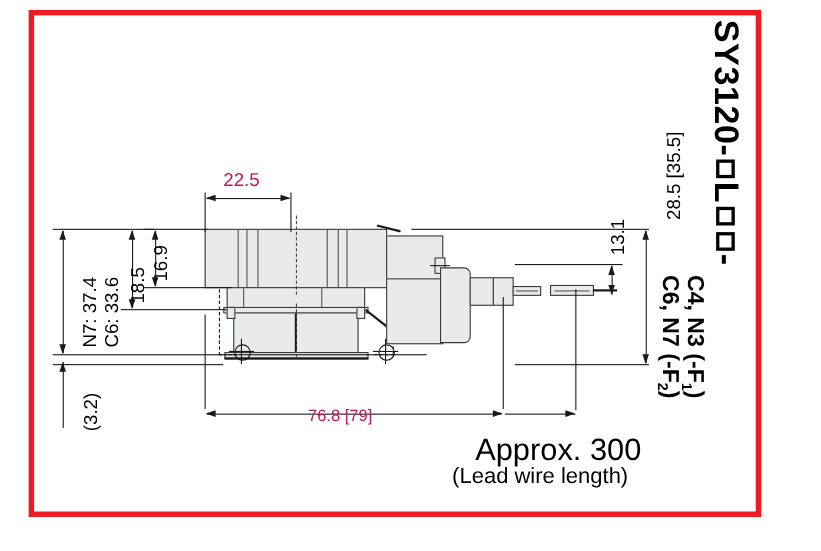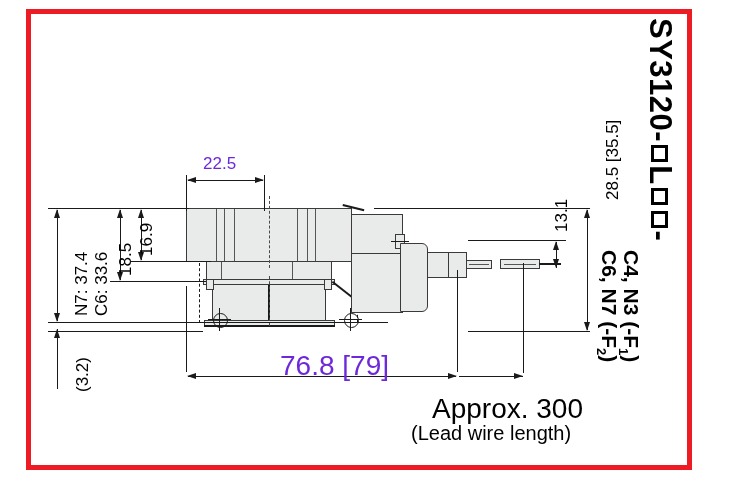--- a/index.html
+++ b/index.html
@@ -19,21 +19,21 @@
   .h2{height:2px;}
   .v2{width:2px;}
   .face{position:absolute;background:#e9eaea;border:1.6px solid #3a3a3a;box-sizing:border-box;}
   .dashline{position:absolute;border-top:1.4px dashed #1a1a1a;}
   .dashv{position:absolute;border-left:1.4px dashed #1a1a1a;}
 
   
   .cl{position:absolute;border-left:1.3px dashed #4a4a4a;}
 
   
-  .dim{position:absolute;color:#6d28d9;font-size:17px;line-height:1;white-space:nowrap;}
+  .dim{position:absolute;color:#be185d;font-size:17px;line-height:1;white-space:nowrap;}
   .dimv{position:absolute;color:#000;font-size:17px;line-height:1;white-space:nowrap;
         transform-origin:0 0;transform:rotate(-90deg);}
   .lbl{position:absolute;color:#000;font-size:17px;white-space:nowrap;}
 
   
   .ar{position:absolute;width:0;height:0;}
   .ar-l{border-top:3.5px solid transparent;border-bottom:3.5px solid transparent;border-right:9px solid #1a1a1a;}
   .ar-r{border-top:3.5px solid transparent;border-bottom:3.5px solid transparent;border-left:9px solid #1a1a1a;}
   .ar-u{border-left:3.5px solid transparent;border-right:3.5px solid transparent;border-bottom:9px solid #1a1a1a;}
   .ar-d{border-left:3.5px solid transparent;border-right:3.5px solid transparent;border-top:9px solid #1a1a1a;}
@@ -182,21 +182,21 @@
     <div class="ar ar-u" style="left:54px;top:329px;"></div>
     <div class="dimv" style="left:74px;top:392px;">(3.2)</div>
   </div>
 
   <div>
     <div class="ln v" style="left:186px;top:286px;height:86px;"></div>
     <div class="ln v" style="left:457px;top:270px;height:102px;"></div>
     <div class="ln h" style="left:188px;top:376px;width:268px;"></div>
     <div class="ar ar-l" style="left:187px;top:373px;"></div>
     <div class="ar ar-r" style="left:448px;top:373px;"></div>
-    <div class="dim" style="left:280px;top:352px;font-size:28px;text-align:center;">76.8 [79]</div>
+    <div class="dim" style="left:280px;top:371px;font-size:15px;text-align:center;">76.8 [79]</div>
   </div>
 
   <div>
     <div class="ln v" style="left:523px;top:263px;height:110px;"></div>
     <div class="ln h" style="left:459px;top:376px;width:64px;"></div>
     <div class="ar ar-r" style="left:514px;top:373px;"></div>
     <div class="lbl" style="left:432px;top:393px;font-size:28px;">Approx. 300</div>
     <div class="lbl" style="left:411px;top:422px;font-size:20px;">(Lead wire length)</div>
   </div>
 

